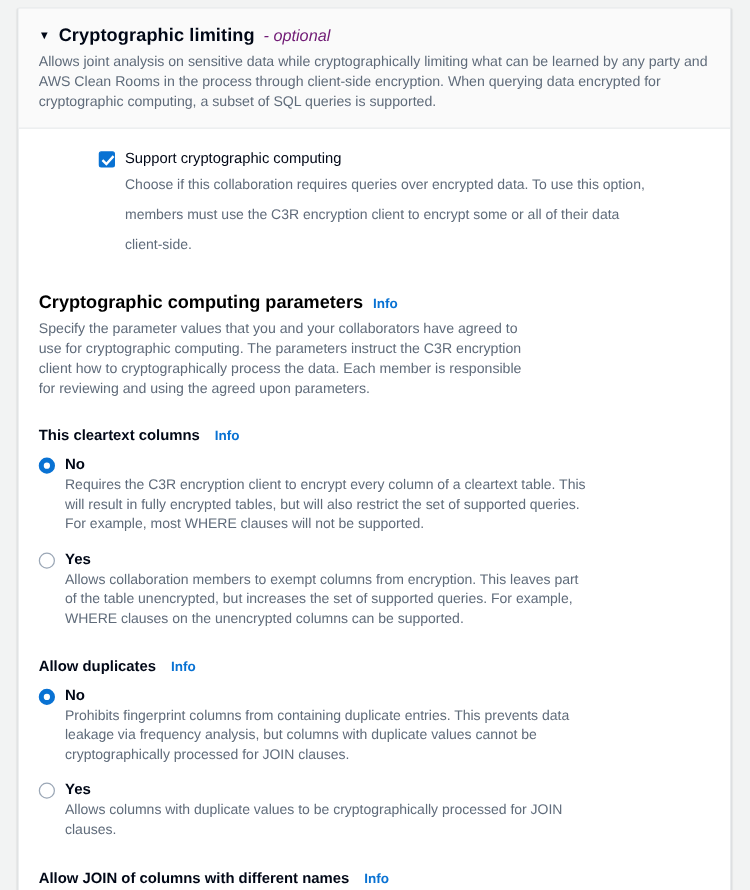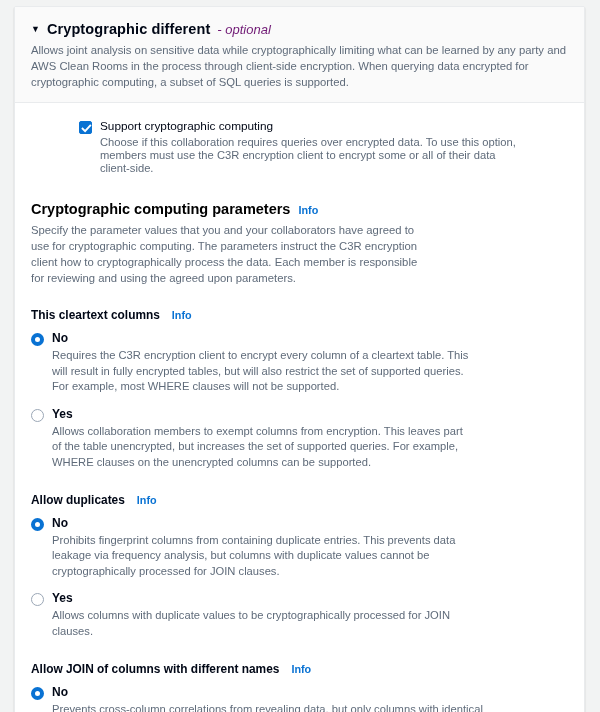--- a/index.html
+++ b/index.html
@@ -81,21 +81,21 @@
   .cb-box svg { position:absolute; left:1px; top:1px; }
   .cb-text { margin-left: 8px; }
   .cb-label {
     font-size: 11.8px;
     color: #000716;
     line-height: 15px;
   }
   .cb-desc {
     font-size: 11.2px;
     color: #5f6b7a;
-    line-height: 13px;
+    line-height: 24px;
     margin-top: 2px;
     max-width: 420px;
   }
 
   
   .params-head { margin-top: 26px; }
   .params-title-row { display: flex; align-items: baseline; gap: 8px; }
   .params-title {
     font-size: 14.5px;
     font-weight: bold;
@@ -163,21 +163,21 @@
 </style>
 </head>
 <body>
 
 <div class="page">
   <div class="card">
 
     <div class="card-header">
       <div class="hdr-title-row">
         <span class="caret">▼</span>
-        <span class="hdr-title">Cryptographic different</span>
+        <span class="hdr-title">Cryptographic limiting</span>
         <span class="hdr-optional">- optional</span>
       </div>
       <div class="hdr-desc">Allows joint analysis on sensitive data while cryptographically limiting what can be learned by any party and AWS Clean Rooms in the process through client-side encryption. When querying data encrypted for cryptographic computing, a subset of SQL queries is supported.</div>
     </div>
 
     <div class="card-body">
 
       <div class="checkbox-row">
         <div class="cb-box">
           <svg width="11" height="11" viewBox="0 0 11 11">

